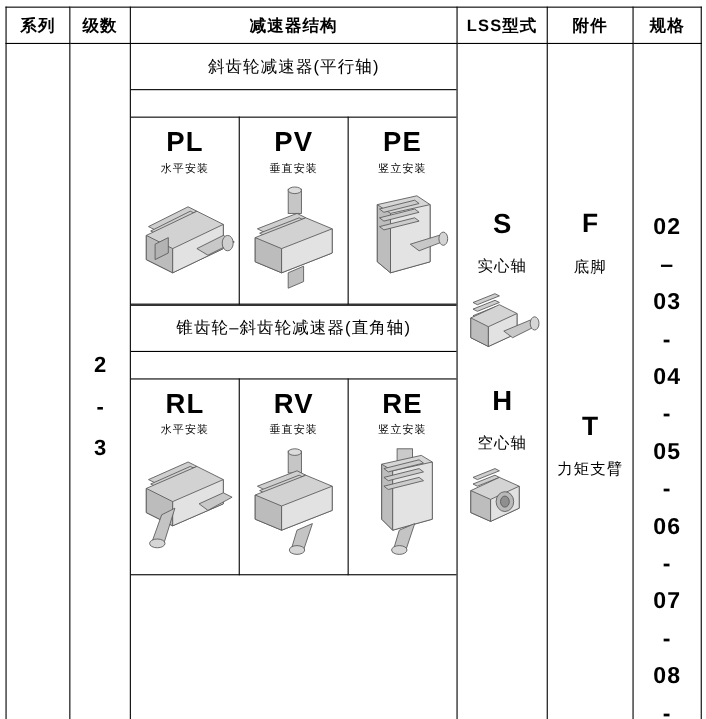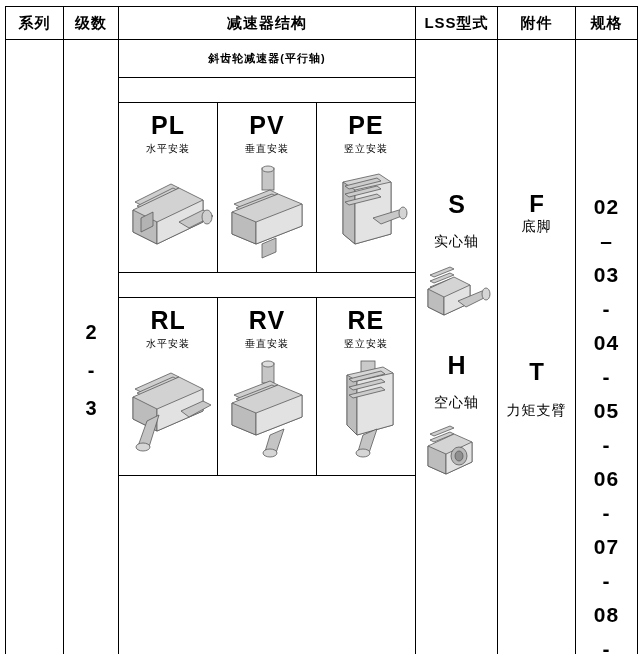--- a/index.html
+++ b/index.html
@@ -94,22 +94,22 @@
     padding: 0;
   }
   .inner td.first { border-left: none; }
   .inner td.last { border-right: none; }
   .img-box {
     height: 112px;
     position: relative;
   }
   .img-box.tall { height: 120px; }
   .grp-title {
-    font-size: 11px;
-    font-weight: bold;
+    font-size: 15px;
+    font-weight: normal;
     letter-spacing: 1px;
     padding: 11px 0 11px 0;
     border-bottom: 1px solid #000;
   }
   .lss-img {
     height: 70px;
     position: relative;
   }
   
   svg { display: block; margin: 0 auto; }
@@ -224,20 +224,21 @@
                     <polygon points="56,58 82,50 90,54 64,64" fill="#c8c8c8"></polygon>
                     <ellipse cx="86" cy="53" rx="4" ry="6" fill="#d4d4d4"></ellipse>
                   </g>
                 </svg>
               </div>
             </td>
           </tr>
         </tbody>
             </table>
 
+        <div class="grp-title" style="border-top:1px solid #000;">锥齿轮–斜齿轮减速器(直角轴)</div>
         <table class="inner">
           <tbody>
                 <tr>
             <td class="first">
               <div class="model-code">RL</div>
               <div class="model-desc">水平安装</div>
               <div class="img-box tall">
                 <svg width="98" height="110" viewBox="0 0 98 110">
                   <g stroke="#5b5b5b" stroke-width="0.8">
                     <g fill="#cfcfcf">
@@ -340,21 +341,21 @@
               <ellipse cx="39" cy="32" rx="8" ry="9" fill="#b9b9b9"></ellipse>
               <ellipse cx="39" cy="32" rx="4" ry="5" fill="#8f8f8f"></ellipse>
             </g>
           </svg>
         </div>
       </td>
 
       <td style="vertical-align:top;">
         <div style="height:150px;"></div>
         <div class="acc-code">F</div>
-        <div class="acc-desc" style="">底脚</div>
+        <div class="acc-desc" style="margin-top:16px;">底脚</div>
         <div style="height:122px;"></div>
         <div class="acc-code">T</div>
         <div class="acc-desc" style="margin-top:16px;">力矩支臂</div>
       </td>
 
       <td style="vertical-align:top;">
         <div class="size-list" style="padding-top:150px;">
           <div>02</div>
           <div>–</div>
           <div>03</div>

